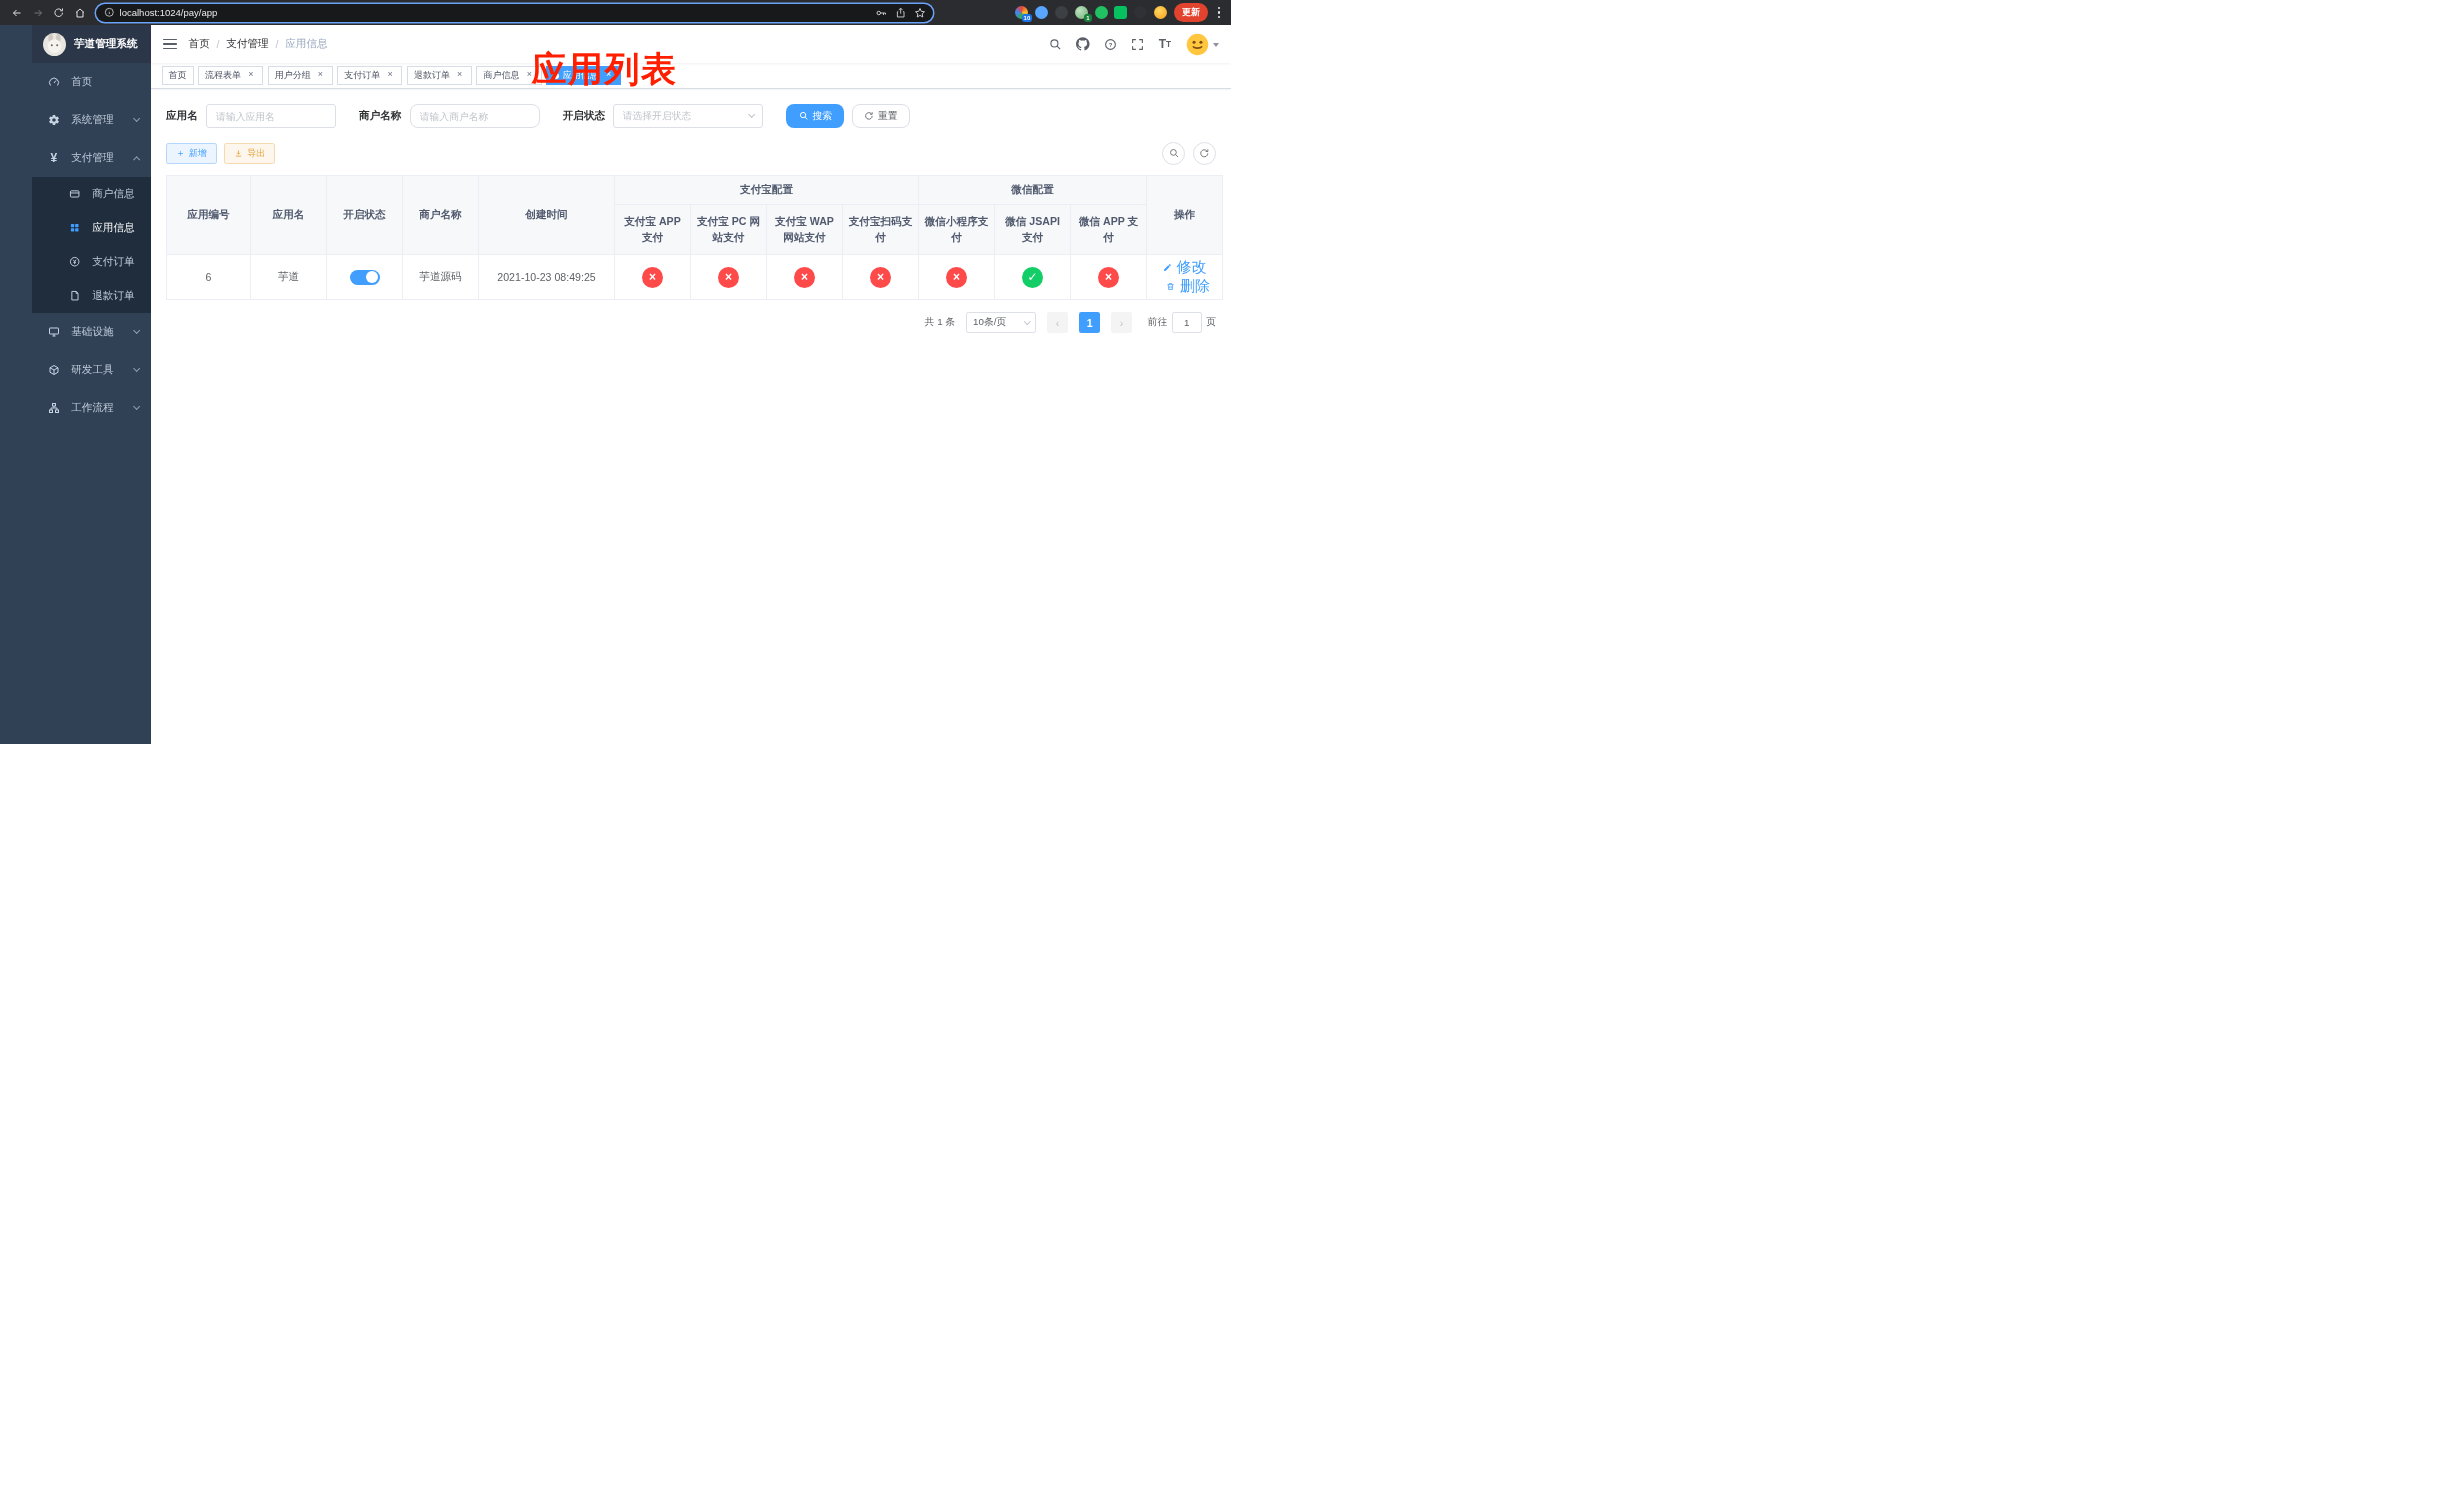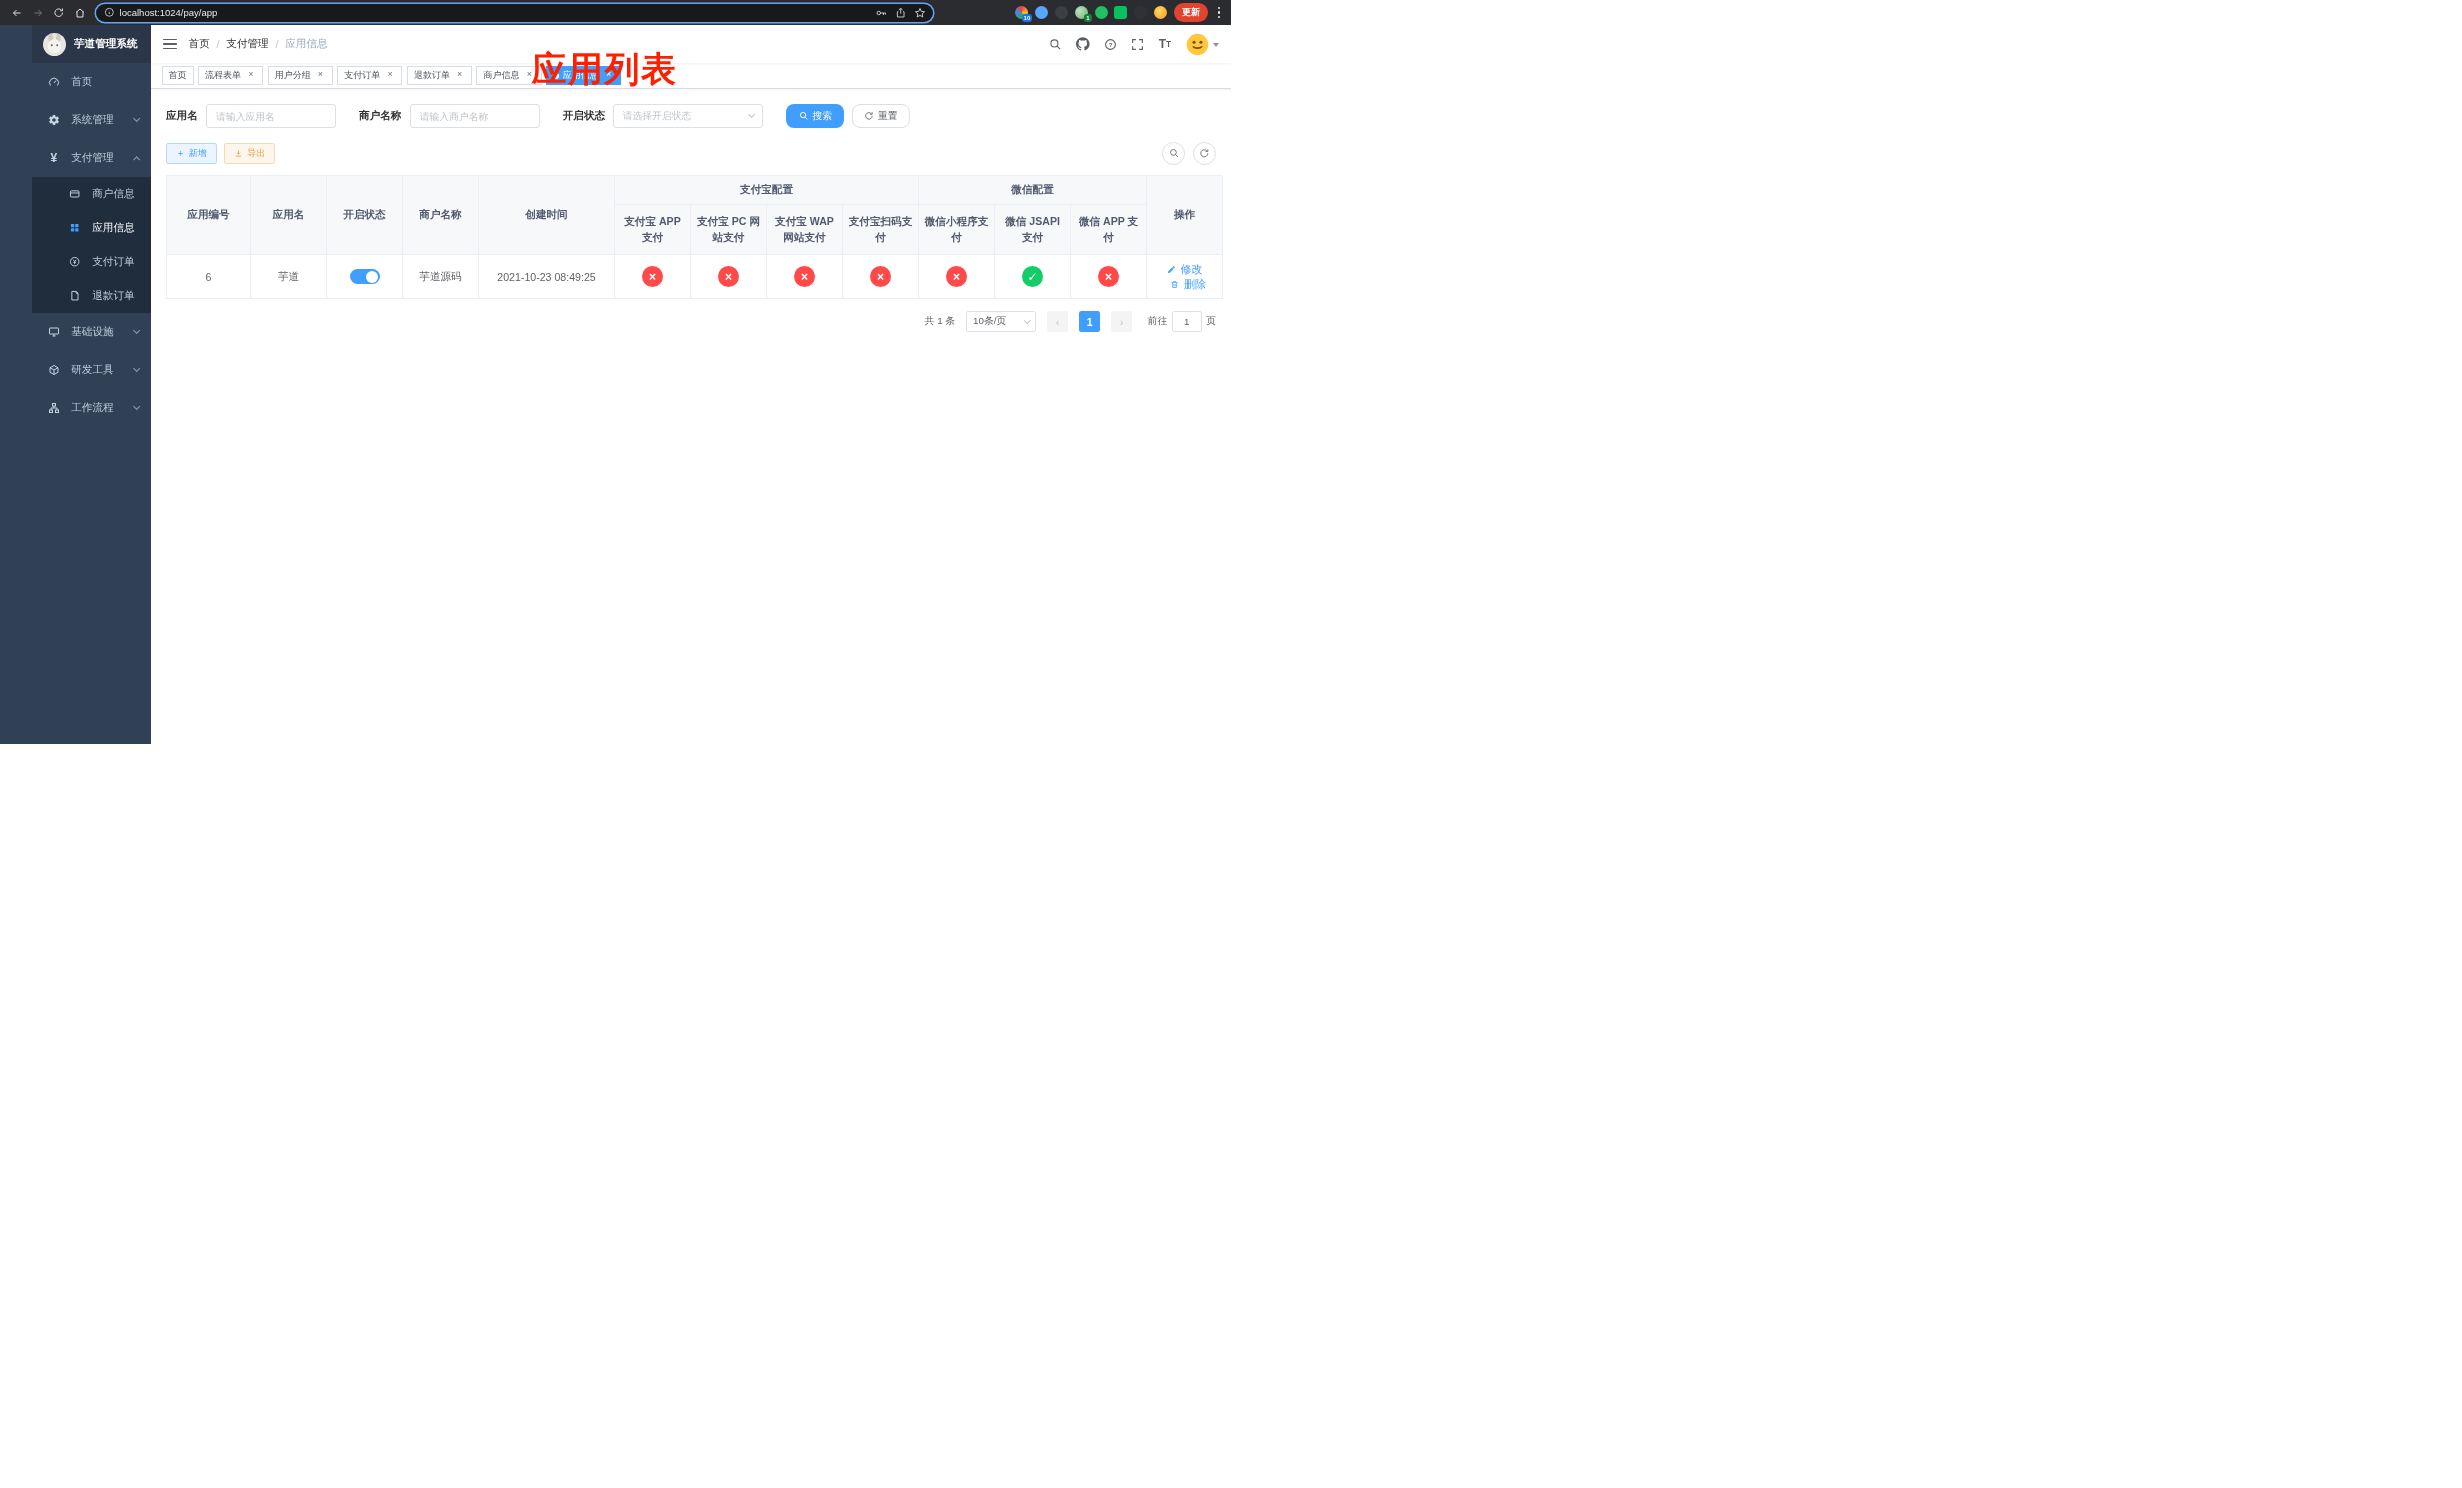--- a/index.html
+++ b/index.html
@@ -66,21 +66,21 @@
   .tag-dot{width:6px;height:6px;border-radius:50%;background:#fff;margin-right:3.8px;}
 
   
   .content{padding:15px;background:#fff;}
   .filter-row{display:flex;align-items:center;font-size:10.6px;margin-bottom:13.6px;}
   .f-label{font-weight:700;color:#303133;margin-right:8.3px;white-space:nowrap;}
   .f-group{display:flex;align-items:center;margin-right:23px;}
   .input{height:24px;border:0.8px solid #dcdfe6;border-radius:3px;padding:0 9px;font-size:9.8px;color:#606266;outline:none;background:#fff;}
   .input::placeholder{color:#c0c4cc;}
   .input.w-app{width:130px;}
-  .input.w-merchant{width:130px;}
+  .input.w-merchant{width:130px;border-radius:8px;}
   .select{width:150px;height:24px;border:0.8px solid #dcdfe6;border-radius:3px;display:flex;align-items:center;justify-content:space-between;padding:0 8.3px;cursor:pointer;background:#fff;}
   .select .ph{color:#c0c4cc;font-size:9.8px;}
   .select .chev{border-color:#c0c4cc;}
   .btn{height:24px;border-radius:8px;font-size:9.8px;display:inline-flex;align-items:center;gap:3.8px;padding:0 11.4px;cursor:pointer;border:0.8px solid transparent;background:#fff;white-space:nowrap;}
   .btn-primary{background:var(--accent,#409eff);color:#fff;}
   .btn-plain{border-color:#dcdfe6;color:#606266;}
   .btn + .btn{margin-left:7.6px;}
 
   .toolbar{display:flex;align-items:center;margin-bottom:10.6px;}
   .btn-mini{height:21px;padding:0 9px;font-size:9px;border-radius:2.3px;}
@@ -99,21 +99,21 @@
 
   .switch{width:30px;height:15px;border-radius:7.6px;background:#dcdfe6;position:relative;display:inline-block;vertical-align:middle;cursor:pointer;}
   .switch::after{content:"";position:absolute;width:12px;height:12px;border-radius:50%;background:#fff;top:1.5px;left:1.5px;transition:left .2s;}
   .switch.on{background:var(--accent,#409eff);}
   .switch.on::after{left:16.7px;}
 
   .circle-badge{width:21px;height:21px;border-radius:50%;display:inline-flex;align-items:center;justify-content:center;color:#fff;font-size:12px;font-weight:700;line-height:1;}
   .circle-badge.err{background:var(--danger,#ff4a4a);}
   .circle-badge.ok{background:var(--success,#13ce66);}
 
-  .op-link{color:var(--accent,#409eff);font-size:11px;display:inline-flex;align-items:center;gap:5px;cursor:pointer;white-space:nowrap;}
+  .op-link{color:var(--accent,#409eff);font-size:15px;display:inline-flex;align-items:center;gap:5px;cursor:pointer;white-space:nowrap;}
   .op-link + .op-link{margin-left:6.8px;}
 
   
   .pagination{display:flex;justify-content:flex-end;align-items:center;margin-top:12px;font-size:9.8px;color:#606266;gap:11px;}
   .page-size{width:70px;height:21px;border:0.8px solid #dcdfe6;border-radius:2.3px;display:flex;align-items:center;justify-content:space-between;padding:0 6px;cursor:pointer;background:#fff;}
   .page-size .chev{border-color:#c0c4cc;width:4.5px;height:4.5px;}
   .pg-btn{min-width:21px;height:21px;border-radius:2.3px;background:#f4f4f5;color:#c0c4cc;display:inline-flex;align-items:center;justify-content:center;font-size:10.6px;cursor:pointer;}
   .pg-btn.active{background:var(--accent,#409eff);color:#fff;font-weight:700;}
   .goto-wrap{display:flex;align-items:center;gap:4.5px;margin-left:4.5px;}
   .goto-input{width:30px;height:21px;border:0.8px solid #dcdfe6;border-radius:2.3px;text-align:center;font-size:9.8px;color:#606266;outline:none;}

